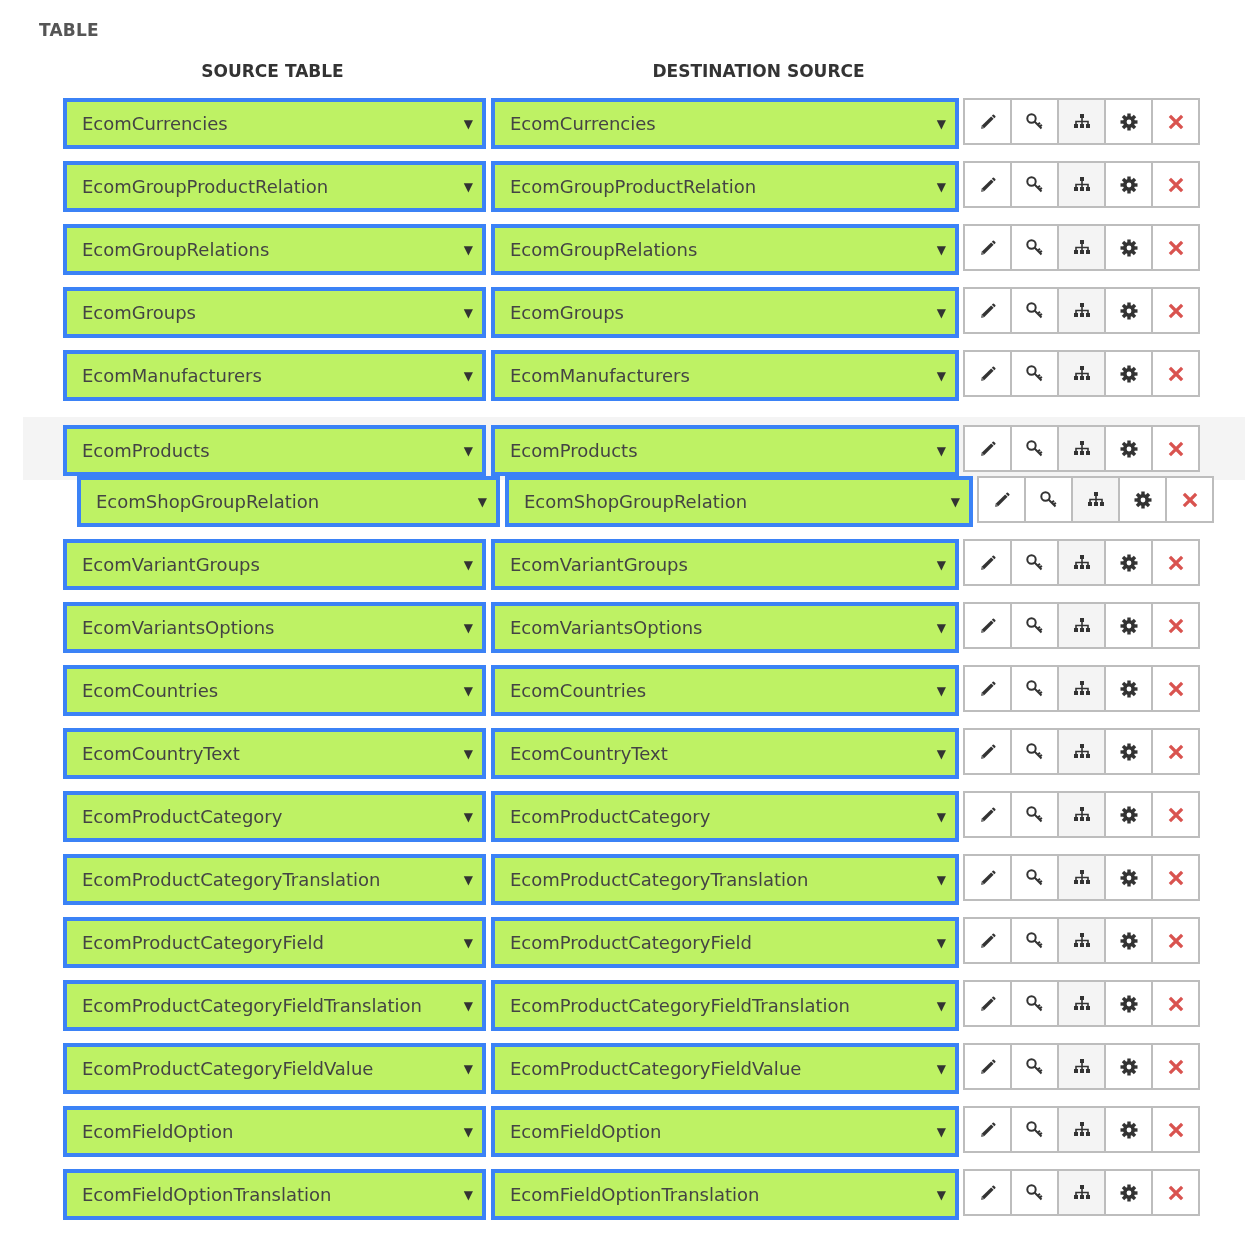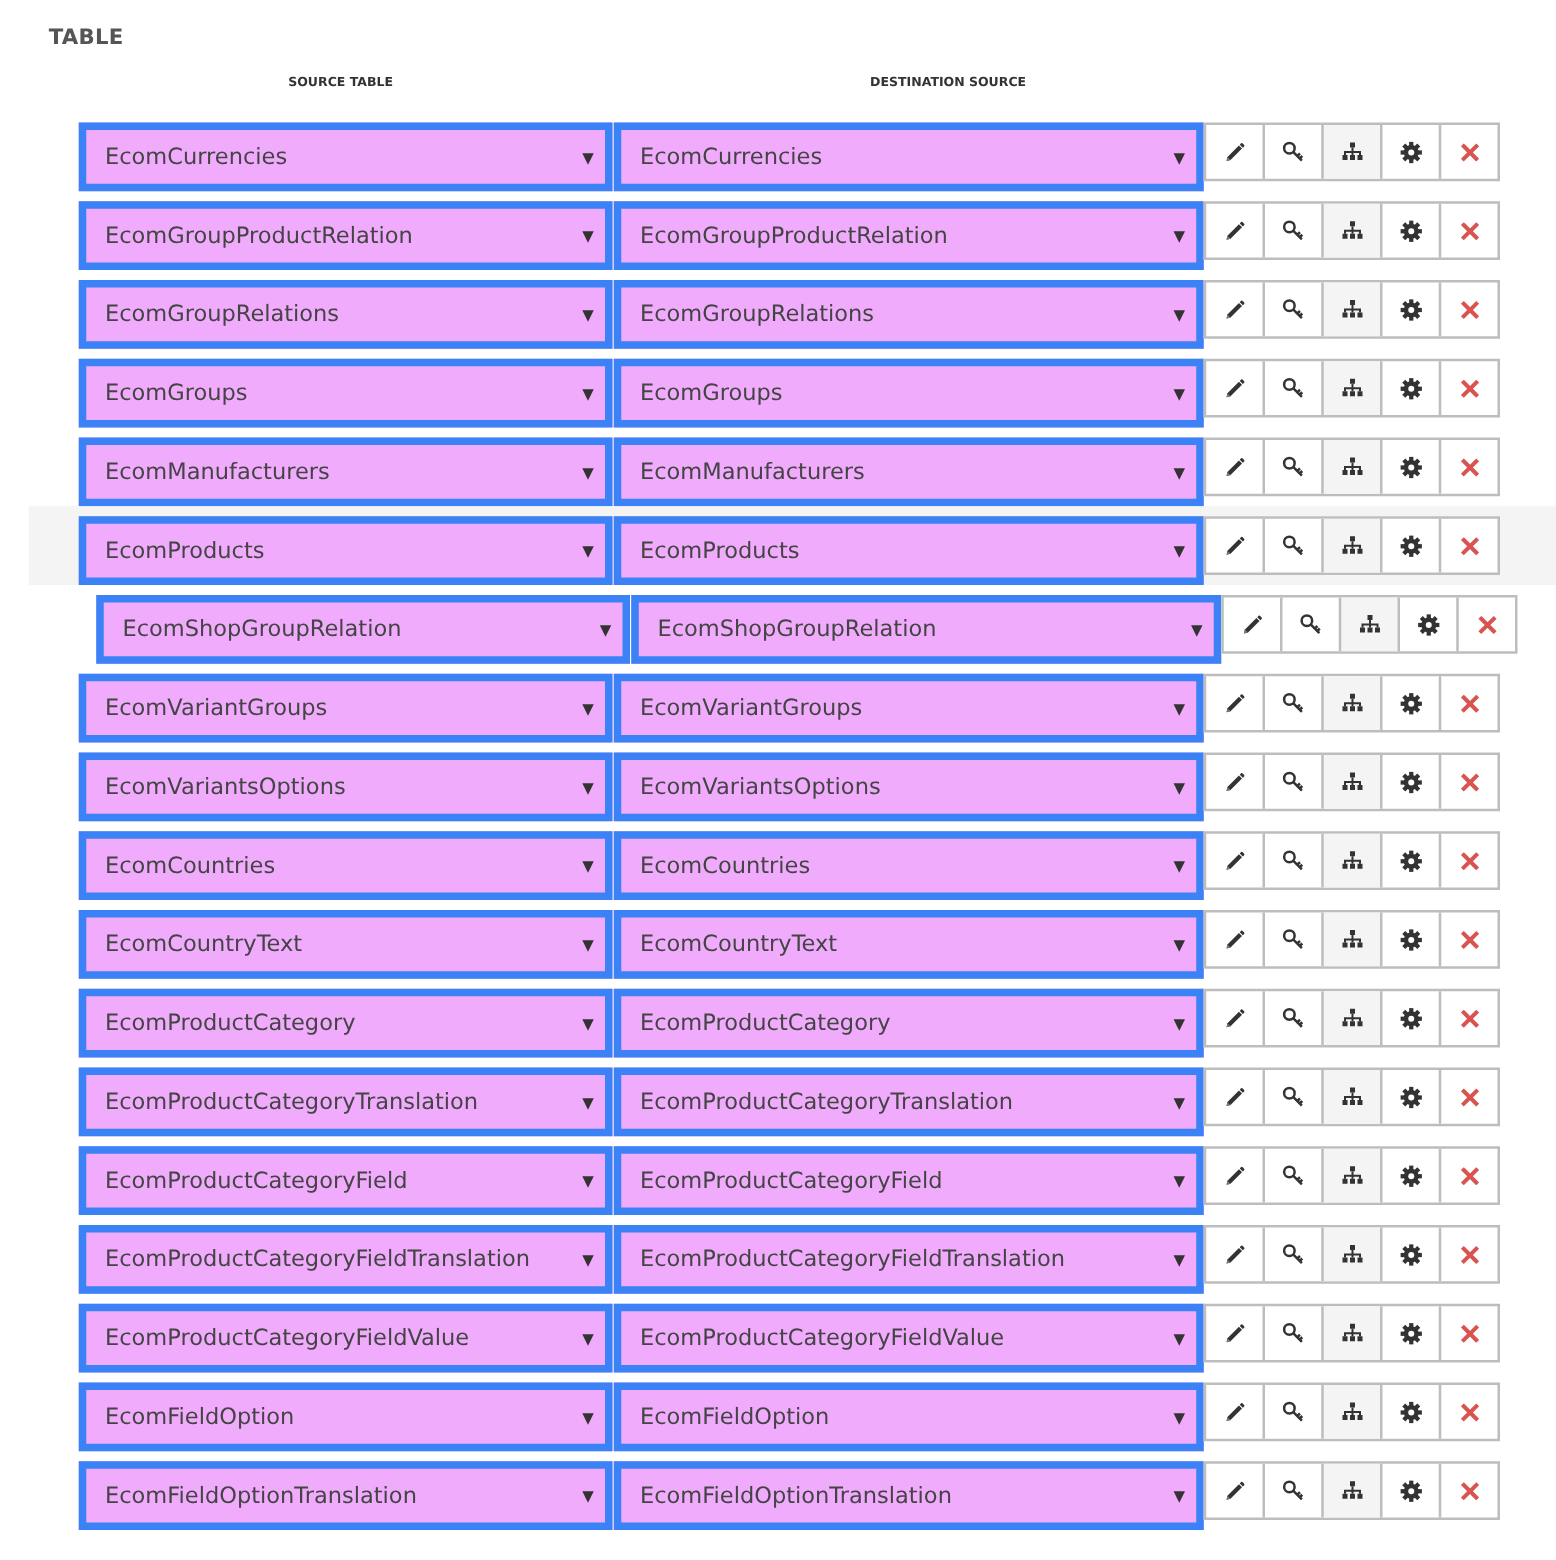--- a/index.html
+++ b/index.html
@@ -1,24 +1,24 @@
 <!DOCTYPE html>
 <html><head>
 <meta charset="utf-8">
 <style>
   html, body { margin:0; padding:0; background:#fff; }
   body { width:1245px; height:1248px; position:relative; font-family:"DejaVu Sans", "Liberation Sans", sans-serif; color:#333; overflow:hidden; }
   .section-title { position:absolute; left:15px; top:20px; font-size:17px; font-weight:bold; color:#555; letter-spacing:0.2px;margin-left:24px; }
-  .col-header { position:absolute; top:61px; font-size:10px; font-weight:bold; color:#333; text-align:center; }
+  .col-header { position:absolute; top:61px; font-size:17px; font-weight:bold; color:#333; text-align:center; }
   .col-src { left:63px; width:419px; }
   .col-dst { left:491px; width:535px; }
   .rows { position:absolute; left:0; top:98px; width:1245px; }
   .row { position:absolute; left:0; width:1245px; height:47px; }
   .row.hl::before { content:""; position:absolute; left:23px; right:0; top:-8px; height:63px; background:#f4f4f4; }
-  .sel { position:absolute; top:0; height:43px; border:6px solid #3b82f6; background:#f0abfc; box-sizing:content-box; cursor:pointer; }
+  .sel { position:absolute; top:0; height:43px; border:4px solid #3b82f6; background:#bef264; box-sizing:content-box; cursor:pointer; }
   .sel.src { left:63px; width:415px; }
   .sel.dst { left:491px; width:460px; }
   .sel .val { position:absolute; left:15px; top:11px; font-size:18px; color:#444; white-space:nowrap; }
   .sel .arrow { position:absolute; right:9px; top:15px; font-size:12px; color:#333; }
   .btns { position:absolute; left:963px; top:0; height:43px; border:2px solid #bdbdbd; display:flex; background:#fff; }
   .btn { width:45px; height:43px; display:flex; align-items:center; justify-content:center; border-left:2px solid #bdbdbd; cursor:pointer; }
   .btn:first-child { border-left:none; }
   .btn.shade { background:#f4f4f4; }
   .btn svg { display:block; }
 </style>
@@ -298,21 +298,21 @@
             <circle cx="10" cy="10" r="2.4" fill="#fff"></circle>
           </svg>
       </div>
       <div class="btn">
         <svg width="16" height="16" viewBox="0 0 16 16">
             <path d="M3 3 L13 13 M13 3 L3 13" stroke="#d9534f" stroke-width="3.2" stroke-linecap="square"></path>
           </svg>
       </div>
     </div>
   </div>
-    <div class="row hl" style="top: 315px;">
+    <div class="row hl" style="top: 327px;">
     <div class="sel src">
       <span class="val">EcomProducts</span>
       <span class="arrow">▼</span>
     </div>
     <div class="sel dst">
       <span class="val">EcomProducts</span>
       <span class="arrow">▼</span>
     </div>
     <div class="btns">
       <div class="btn">

